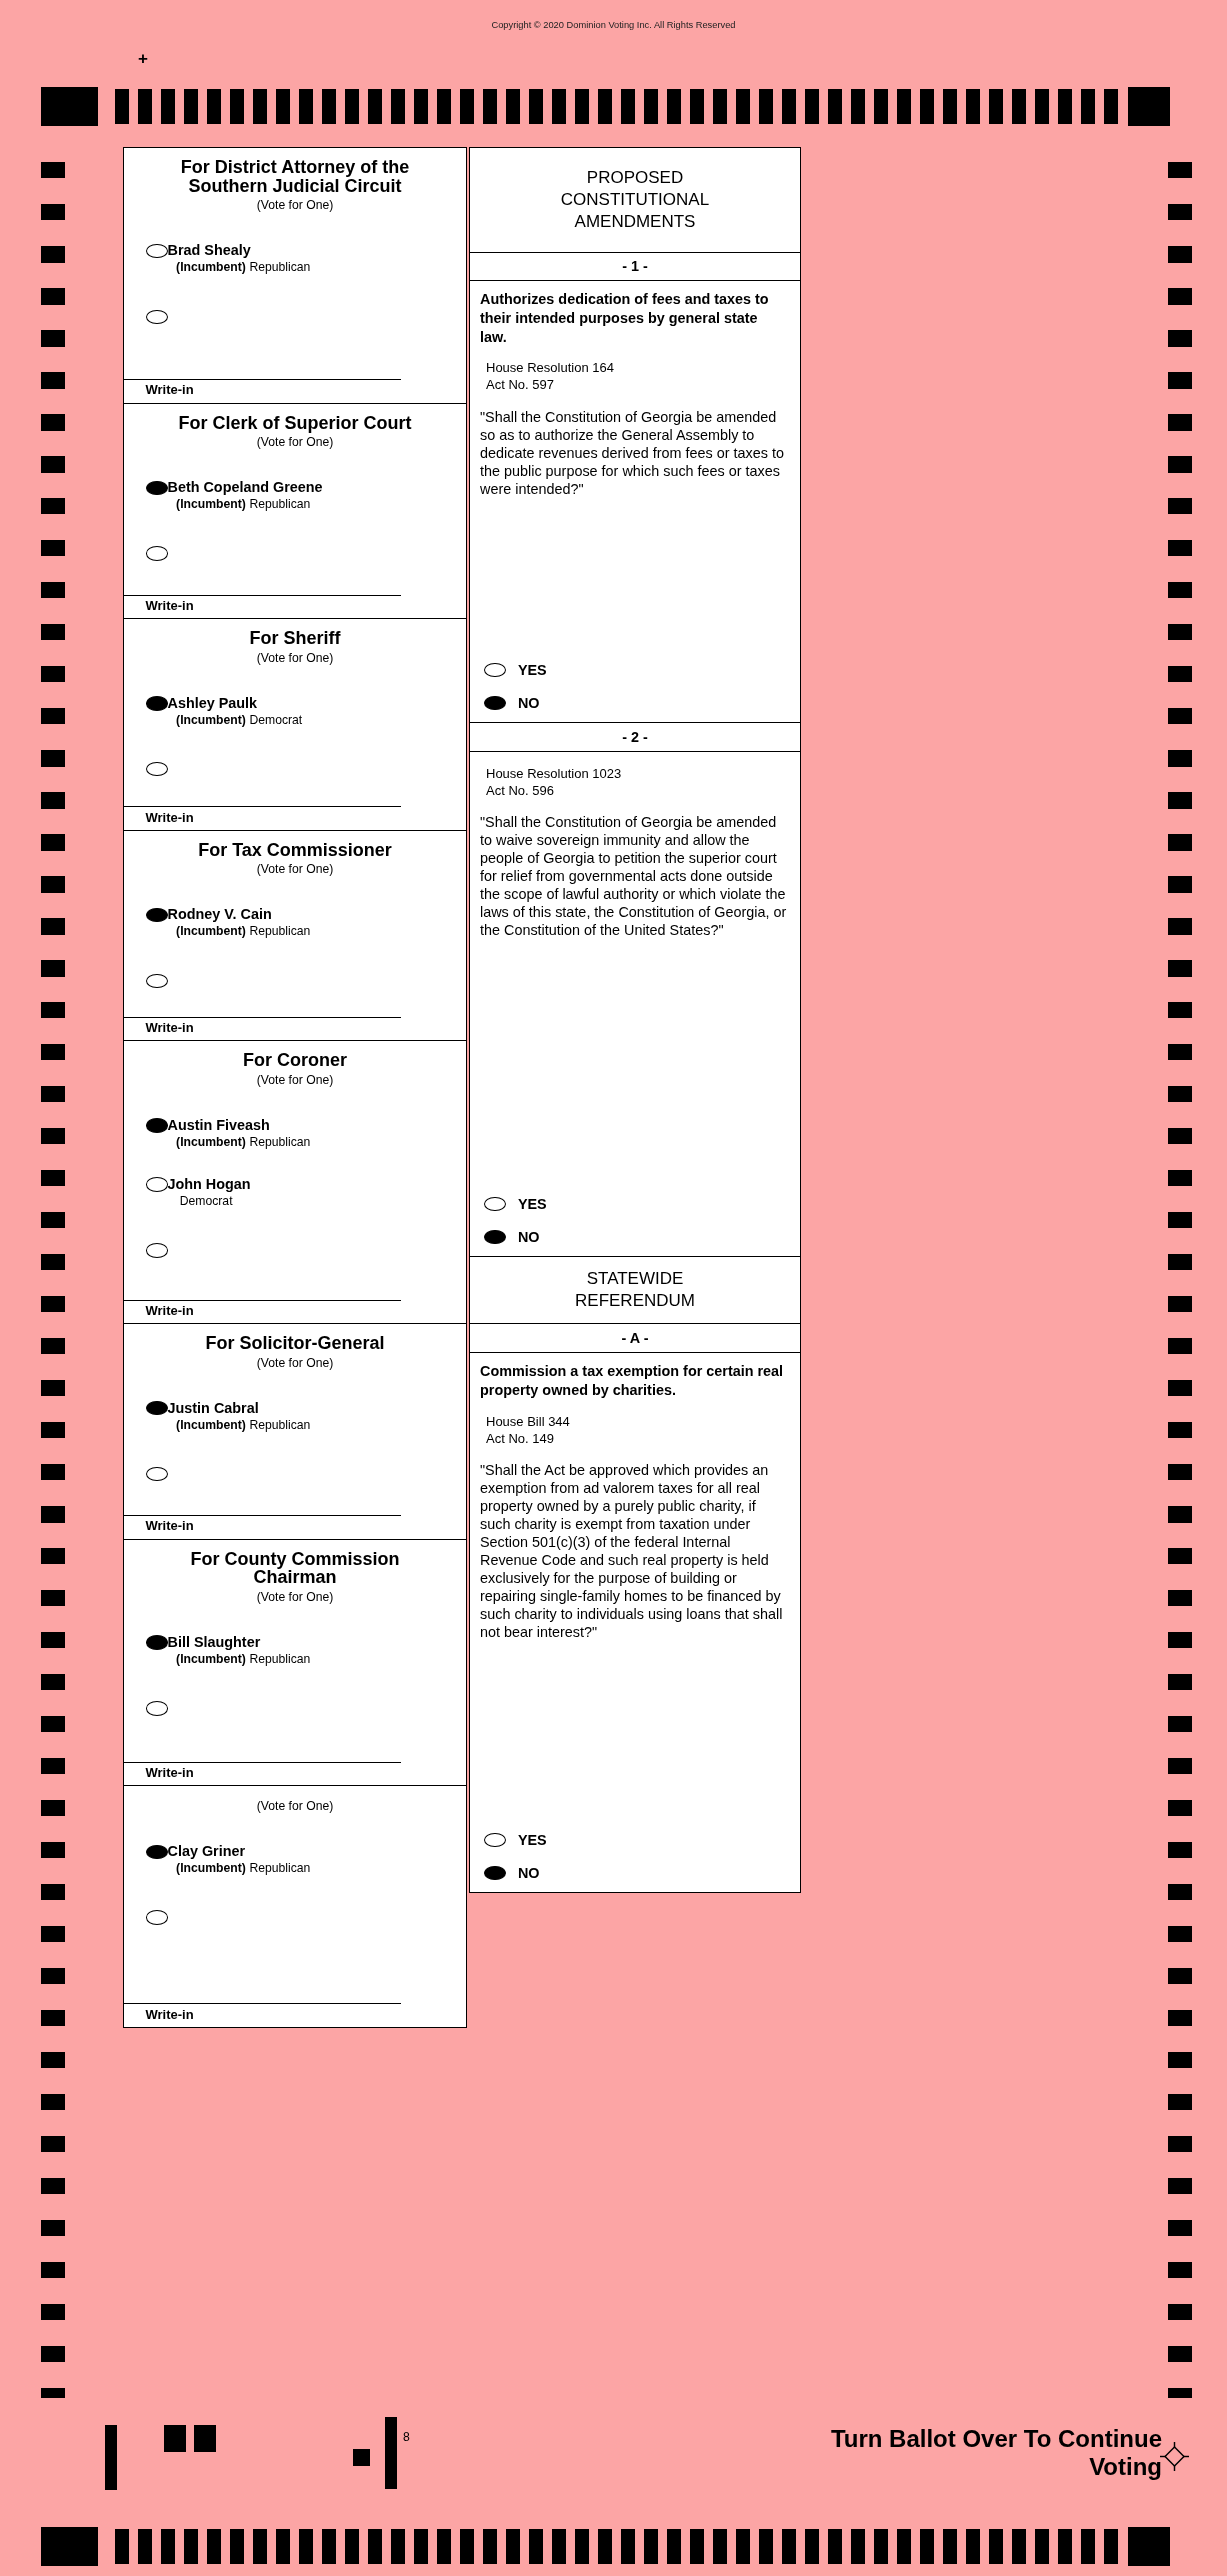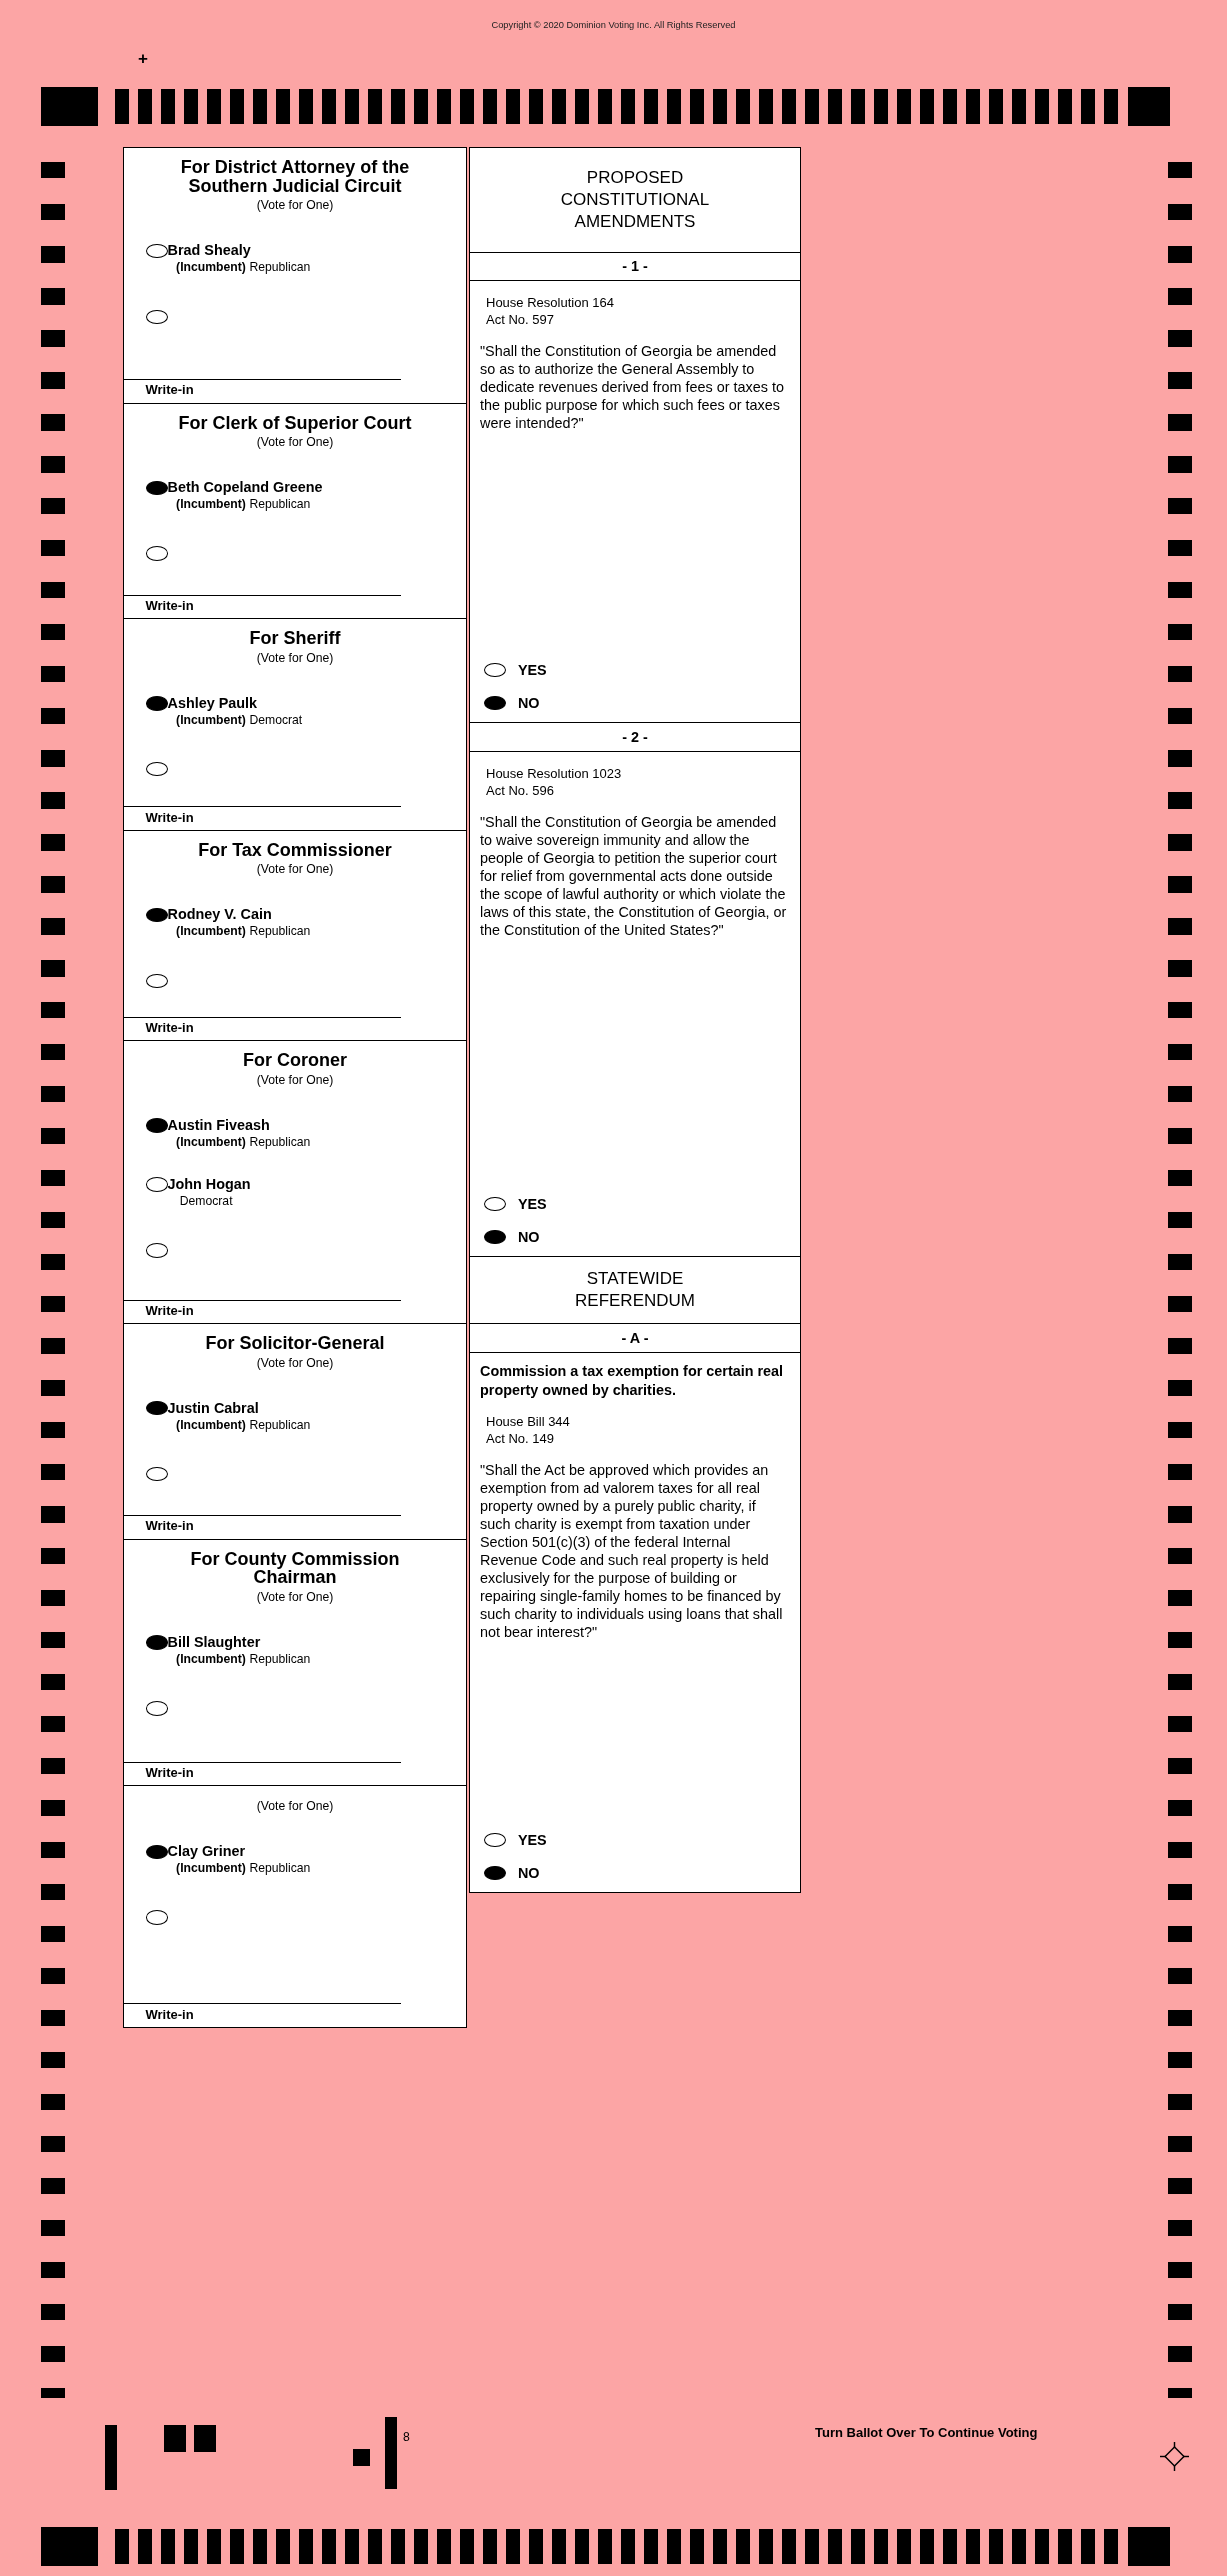--- a/index.html
+++ b/index.html
@@ -62,22 +62,22 @@
   .opt-label { font-weight: bold; font-size: 14.4px; }
 
   
   .id-mark { background: #000; }
   .id-bar-1 { left: 105px; top: 2425px; width: 12.2px; height: 65px; }
   .id-sq-1 { left: 164px; top: 2425px; width: 21.5px; height: 27px; }
   .id-sq-2 { left: 194px; top: 2425px; width: 21.5px; height: 27px; }
   .id-sq-3 { left: 353px; top: 2449px; width: 17px; height: 17px; }
   .id-bar-2 { left: 385px; top: 2417px; width: 12.2px; height: 72px; }
   .id-digit { left: 403px; top: 2430px; font-size: 12.2px; }
-  .turn-over { top: 2425px; left: 815px; width: 373px; text-align: left;
-               font-weight: bold; font-size: 13px; }
+  .turn-over { top: 2425px; left: 789px; width: 373px; text-align: right;
+               font-weight: bold; font-size: 24px; }
   .reg-mark { left: 1160px; top: 2442px; width: 29px; height: 29px; }
 </style>
 </head>
 <body>
 
 <div class="page">
 
   <div class="abs copyright">Copyright © 2020 Dominion Voting Inc. All Rights Reserved</div>
   <div class="abs plus-mark">+</div>
   <div class="abs band-block top-block-left"></div>
@@ -293,20 +293,21 @@
   <div class="abs col-right">
 
     <section class="box col-header" style="height:106px">
       <div>PROPOSED</div>
       <div>CONSTITUTIONAL</div>
       <div>AMENDMENTS</div>
     </section>
 
     <section class="box" style="height:472px">
       <div class="m-num">- 1 -</div>
+      <div class="m-summary">Authorizes dedication of fees and taxes to their intended purposes by general state law.</div>
       <div class="m-refs">
         <div>House Resolution 164</div>
         <div>Act No. 597</div>
       </div>
       <div class="m-question">"Shall the Constitution of Georgia be amended so as to authorize the General Assembly to dedicate revenues derived from fees or taxes to the public purpose for which such fees or taxes were intended?"</div>
       <div class="spacer"></div>
       <div class="m-opts">
         <div class="opt">
           <span class="oval"></span>
           <span class="opt-label">YES</span>

